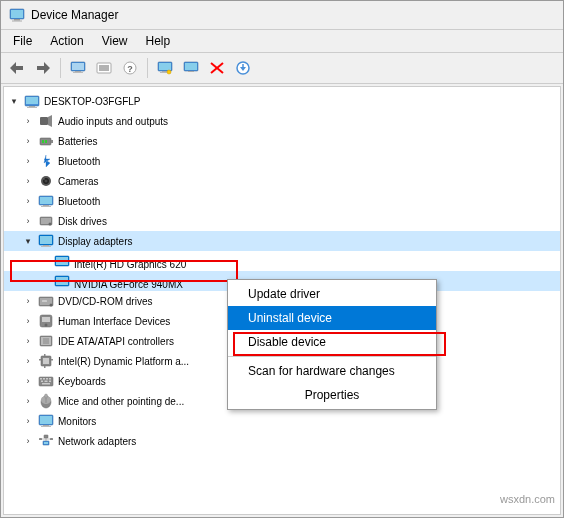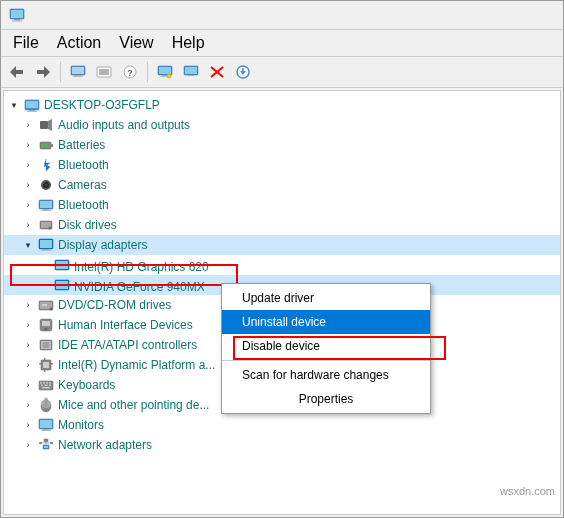--- a/index.html
+++ b/index.html
@@ -37,21 +37,21 @@
     }
     .menu-bar {
       padding: 2px 4px;
       display: flex;
       gap: 2px;
       border-bottom: 1px solid #ccc;
     }
     .menu-item {
       padding: 2px 8px;
       cursor: pointer;
-      font-size: 16px;
+      font-size: 12px;
     }
     .toolbar {
       padding: 3px 4px;
       display: flex;
       align-items: center;
       gap: 2px;
       border-bottom: 1px solid #ccc;
       background: #f0f0f0;
     }
     .toolbar-btn {
@@ -112,31 +112,31 @@
     .tree-icon {
       width: 16px;
       height: 16px;
       margin: 0 2px;
       display: flex;
       align-items: center;
       justify-content: center;
       flex-shrink: 0;
     }
     .tree-label {
-      font-size: 12px;
-      color: #0f766e;
+      font-size: 10px;
+      color: #000000;
       padding-left: 2px;
     }
     .indent1 { padding-left: 16px; }
     .indent2 { padding-left: 32px; align-items: flex-end; }
     
     .context-menu {
       position: absolute;
       top: 195px;
-      left: 220px;
+      left: 226px;
       width: 210px;
       background: white;
       border: 1px solid #999;
       box-shadow: 2px 2px 5px rgba(0,0,0,0.3);
       z-index: 100;
       padding: 2px 0;
     }
     .ctx-item {
       padding: 5px 20px;
       font-size: 12px;
@@ -173,38 +173,39 @@
       left: 232px;
       width: 213px;
       height: 24px;
       border: 2px solid #e00;
       pointer-events: none;
       z-index: 150;
     }
 
     .watermark {
       position: absolute;
-      bottom: 20px;
+      bottom: 12px;
       right: 8px;
       font-size: 11px;
       color: #999;
     }
   </style>
 </head>
 <body>
 
 <div class="window">
 
   <div class="title-bar">
     <svg class="title-bar-icon" viewBox="0 0 16 16">
       <rect x="1" y="2" width="14" height="10" rx="1" fill="#4a90d9" stroke="#2a6099" stroke-width="0.5"></rect>
       <rect x="2" y="3" width="12" height="8" fill="#87ceeb"></rect>
       <rect x="5" y="12" width="6" height="1.5" fill="#999"></rect>
       <rect x="3" y="13.5" width="10" height="1" fill="#aaa"></rect>
     </svg>
+    <span class="title-bar-text">Device Manager</span>
   </div>
 
   <div class="menu-bar">
     <span class="menu-item">File</span>
     <span class="menu-item">Action</span>
     <span class="menu-item">View</span>
     <span class="menu-item">Help</span>
   </div>
 
   <div class="toolbar">

